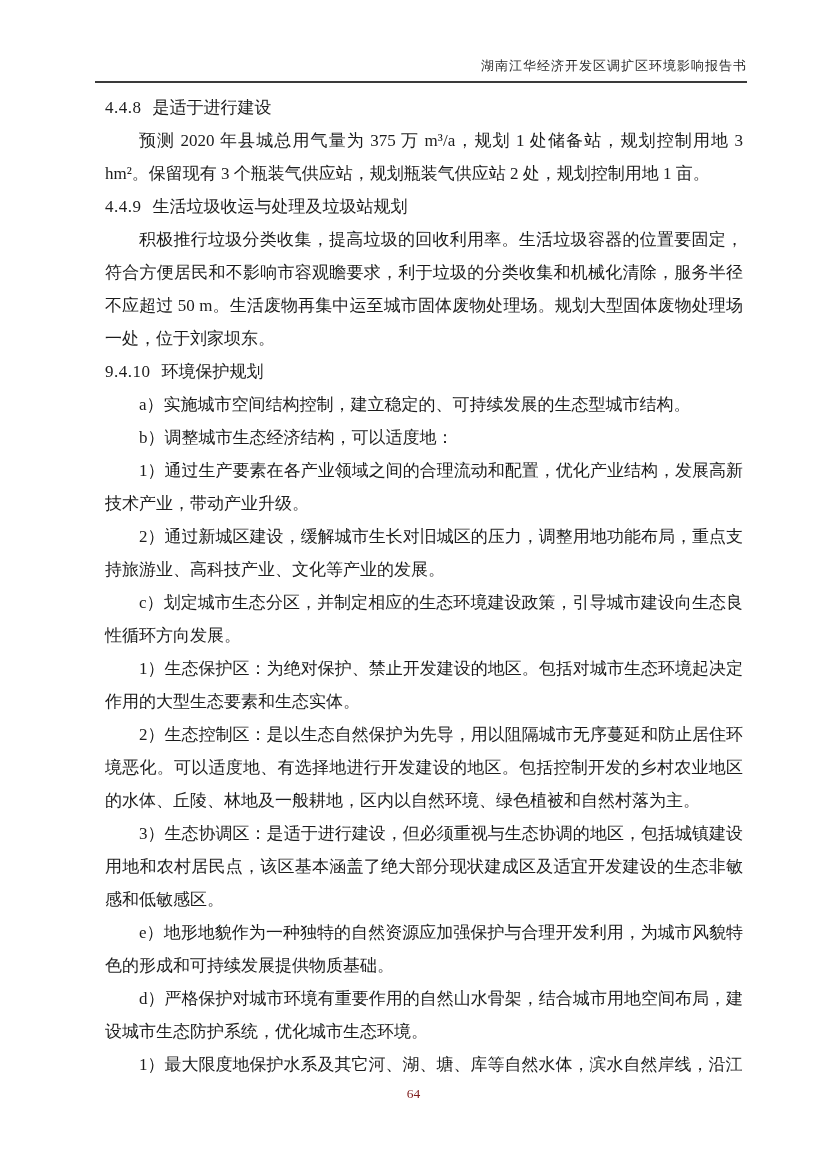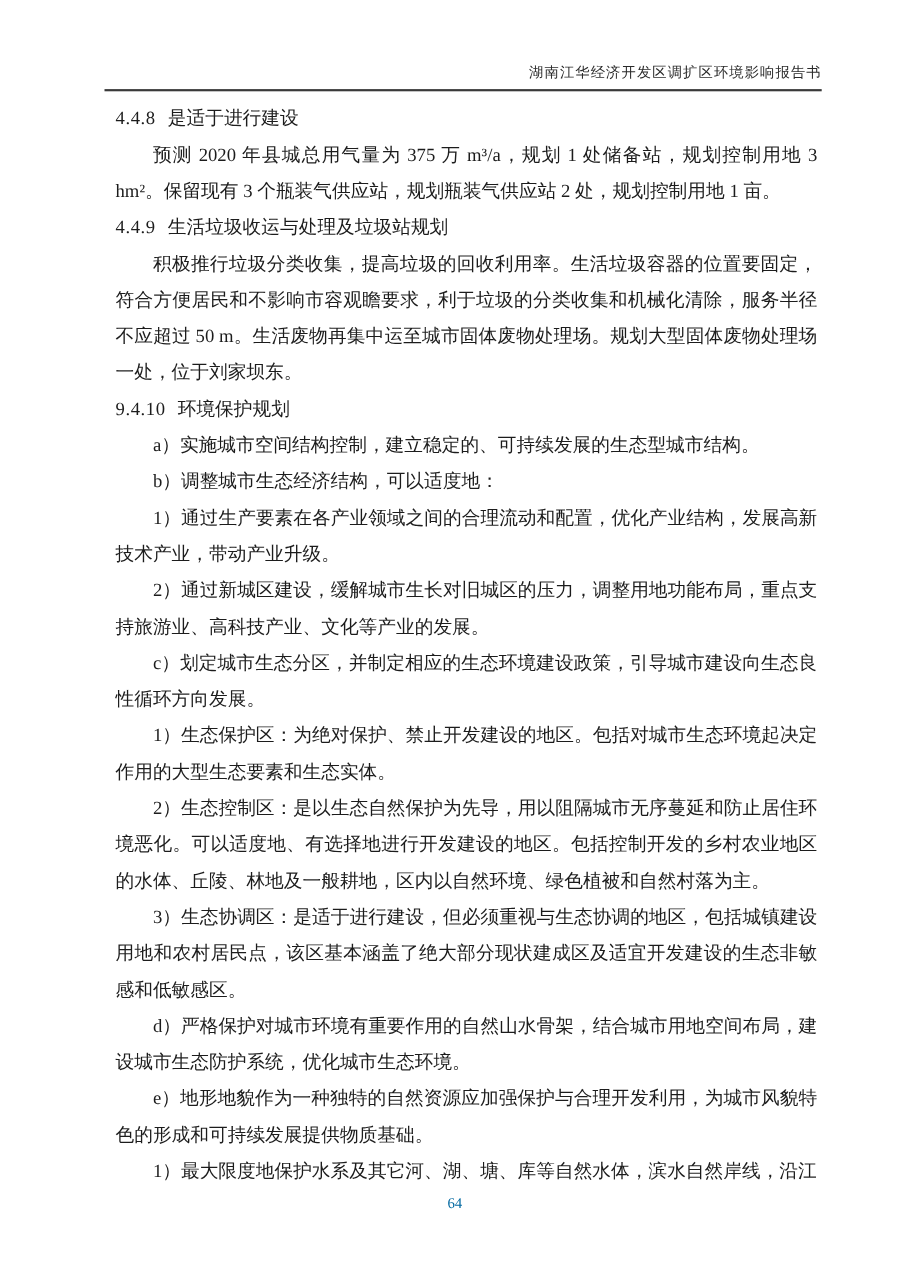--- a/index.html
+++ b/index.html
@@ -58,21 +58,21 @@
     text-indent: 2em;
     margin: 0;
   }
   .footer {
     position: absolute;
     top: 1086px;
     left: 0;
     width: 100%;
     text-align: center;
     font-size: 13.5px;
-    color: #0369a1;
+    color: #7f1d1d;
   }
 </style>
 </head>
 <body>
 
 <div class="page">
 
   <div class="header">
     <span class="header-text">湖南江华经济开发区调扩区环境影响报告书</span>
     <div class="header-rule"></div>
@@ -85,22 +85,22 @@
       <div class="para">积极推行垃圾分类收集，提高垃圾的回收利用率。生活垃圾容器的位置要固定，符合方便居民和不影响市容观瞻要求，利于垃圾的分类收集和机械化清除，服务半径不应超过 50 m。生活废物再集中运至城市固体废物处理场。规划大型固体废物处理场一处，位于刘家坝东。</div>
       <div class="heading"><span class="h-num">9.4.10</span><span class="h-title">环境保护规划</span></div>
       <div class="para">a）实施城市空间结构控制，建立稳定的、可持续发展的生态型城市结构。</div>
       <div class="para">b）调整城市生态经济结构，可以适度地：</div>
       <div class="para">1）通过生产要素在各产业领域之间的合理流动和配置，优化产业结构，发展高新技术产业，带动产业升级。</div>
       <div class="para">2）通过新城区建设，缓解城市生长对旧城区的压力，调整用地功能布局，重点支持旅游业、高科技产业、文化等产业的发展。</div>
       <div class="para">c）划定城市生态分区，并制定相应的生态环境建设政策，引导城市建设向生态良性循环方向发展。</div>
       <div class="para">1）生态保护区：为绝对保护、禁止开发建设的地区。包括对城市生态环境起决定作用的大型生态要素和生态实体。</div>
       <div class="para">2）生态控制区：是以生态自然保护为先导，用以阻隔城市无序蔓延和防止居住环境恶化。可以适度地、有选择地进行开发建设的地区。包括控制开发的乡村农业地区的水体、丘陵、林地及一般耕地，区内以自然环境、绿色植被和自然村落为主。</div>
       <div class="para">3）生态协调区：是适于进行建设，但必须重视与生态协调的地区，包括城镇建设用地和农村居民点，该区基本涵盖了绝大部分现状建成区及适宜开发建设的生态非敏感和低敏感区。</div>
+      <div class="para">e）地形地貌作为一种独特的自然资源应加强保护与合理开发利用，为城市风貌特色的形成和可持续发展提供物质基础。</div>
       <div class="para">d）严格保护对城市环境有重要作用的自然山水骨架，结合城市用地空间布局，建设城市生态防护系统，优化城市生态环境。</div>
-      <div class="para">e）地形地貌作为一种独特的自然资源应加强保护与合理开发利用，为城市风貌特色的形成和可持续发展提供物质基础。</div>
       <div class="para">1）最大限度地保护水系及其它河、湖、塘、库等自然水体，滨水自然岸线，沿江</div>
     </div>
 
   <div class="footer">
     <span>64</span>
   </div>
 
 </div>
 
 </body></html>

